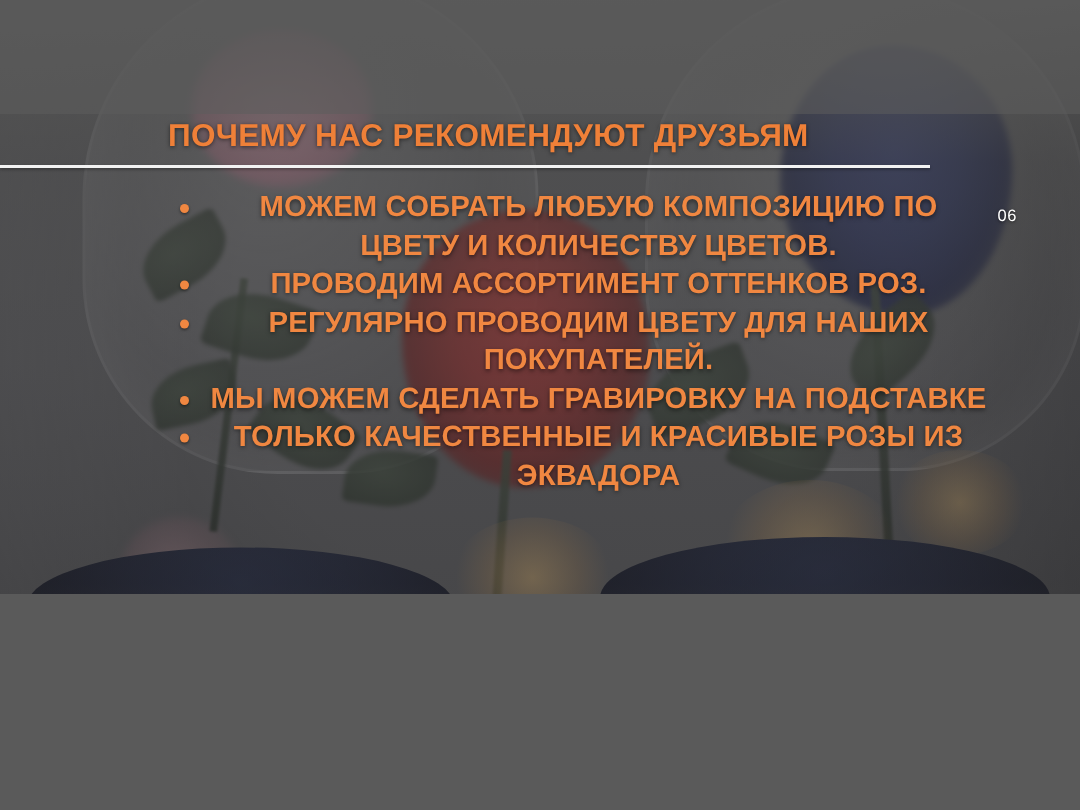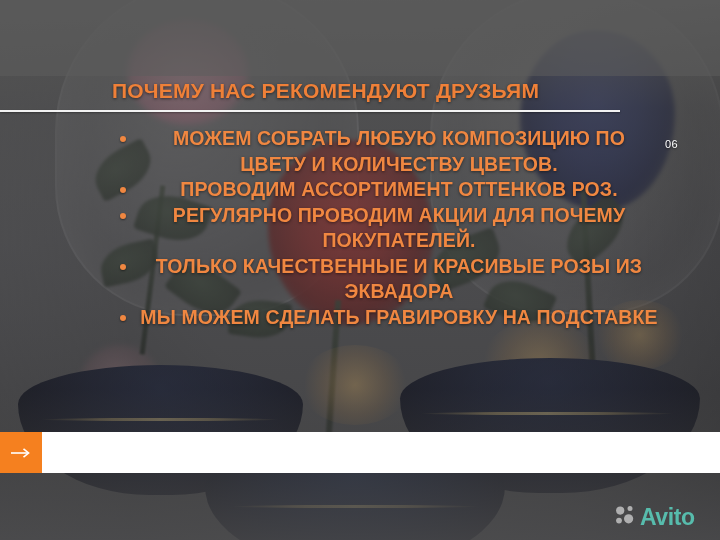--- a/index.html
+++ b/index.html
@@ -3,21 +3,21 @@
 <meta charset="utf-8">
 <style>
   html, body {
     margin: 0;
     padding: 0;
     background: #5a5a5a;
   }
   #slide {
     position: relative;
     width: 720px;
-    height: 540px;
+    height: 396px;
     overflow: hidden;
     background: #5d5d5d;
     font-family: "Liberation Sans", sans-serif;
     -webkit-font-smoothing: antialiased;
   }
 
   
   .photo {
     position: absolute;
     left: 0; top: 0;
@@ -351,23 +351,23 @@
 
   <div class="slide-title">ПОЧЕМУ НАС РЕКОМЕНДУЮТ ДРУЗЬЯМ</div>
 
   <div class="title-rule"></div>
 
   <div class="page-number">06</div>
 
   <ul class="bullets">
     <li>МОЖЕМ СОБРАТЬ ЛЮБУЮ КОМПОЗИЦИЮ ПО ЦВЕТУ И КОЛИЧЕСТВУ ЦВЕТОВ.</li>
     <li>ПРОВОДИМ АССОРТИМЕНТ ОТТЕНКОВ РОЗ.</li>
-    <li>РЕГУЛЯРНО ПРОВОДИМ АКЦИИ ДЛЯ ПОЧЕМУ ПОКУПАТЕЛЕЙ.</li>
+    <li>РЕГУЛЯРНО ПРОВОДИМ ЦВЕТУ ДЛЯ НАШИХ ПОКУПАТЕЛЕЙ.</li>
+    <li>МЫ МОЖЕМ СДЕЛАТЬ ГРАВИРОВКУ НА ПОДСТАВКЕ</li>
     <li>ТОЛЬКО КАЧЕСТВЕННЫЕ И КРАСИВЫЕ РОЗЫ ИЗ ЭКВАДОРА</li>
-    <li>МЫ МОЖЕМ СДЕЛАТЬ ГРАВИРОВКУ НА ПОДСТАВКЕ</li>
   </ul>
 
   <div class="bottom-bar"></div>
 
   <div class="next-button">
     <span>
       <svg width="22" height="12" viewBox="0 0 22 12" aria-hidden="true">
         <line x1="1" y1="6" x2="18" y2="6" stroke="#ffffff" stroke-width="1.6"></line>
         <polyline points="13.5,1.8 18.6,6 13.5,10.2" fill="none" stroke="#ffffff" stroke-width="1.6" stroke-linejoin="miter"></polyline>
       </svg>

